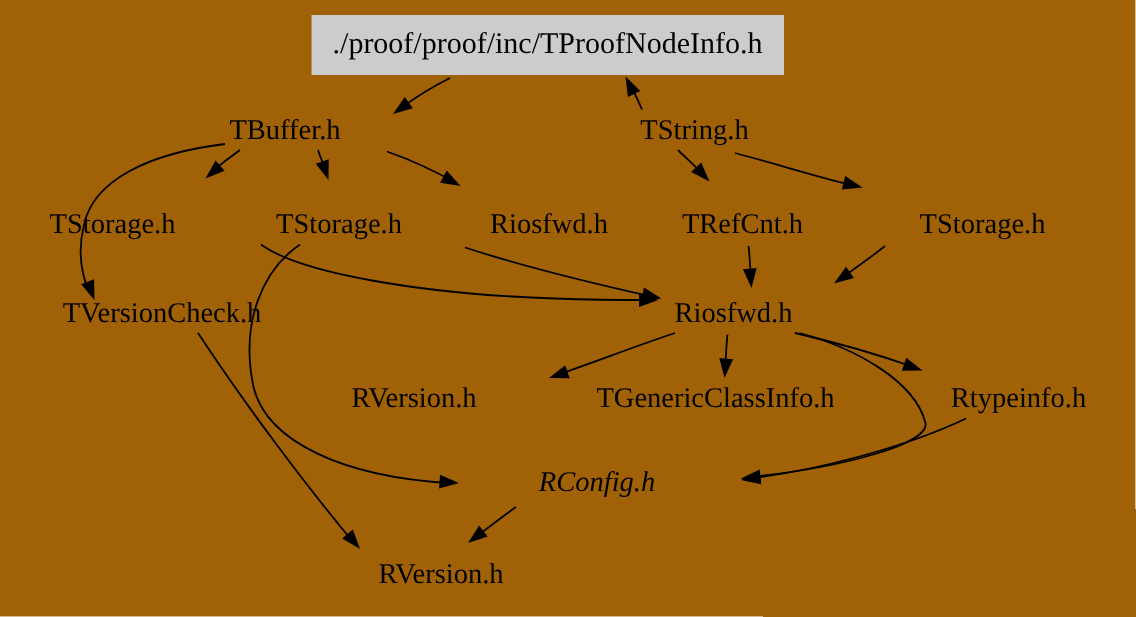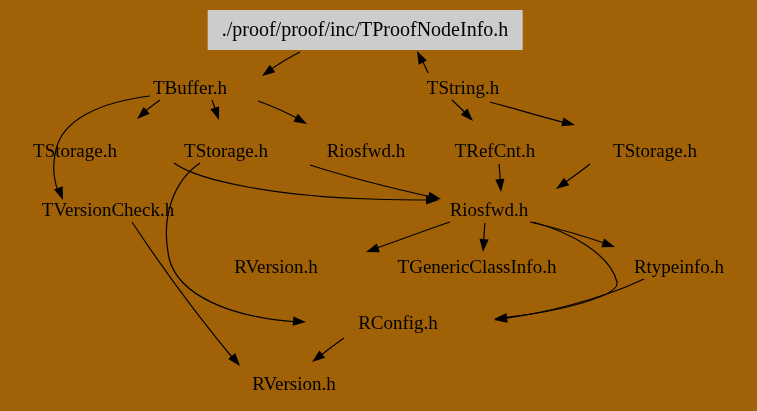--- a/index.html
+++ b/index.html
@@ -95,17 +95,17 @@
       <div class="node" style="left: 75px; top: 150px;">TStorage.h</div>
       <div class="node" style="left: 226px; top: 150px;">TStorage.h</div>
       <div class="node" style="left: 366px; top: 150px;">Riosfwd.h</div>
       <div class="node" style="left: 495px; top: 150px; text-align: center;">TRefCnt.h</div>
       <div class="node" style="left: 655px; top: 150px;">TStorage.h</div>
       <div class="node" style="left: 108px; top: 209px;">TVersionCheck.h</div>
       <div class="node" style="left: 489px; top: 209px;">Riosfwd.h</div>
       <div class="node" style="left: 276px; top: 266px;">RVersion.h</div>
       <div class="node" style="left: 477px; top: 266px;">TGenericClassInfo.h</div>
       <div class="node" style="left: 679px; top: 266px;">Rtypeinfo.h</div>
-      <div class="node" style="left: 398px; top: 322px;">RConfig.h</div>
+      <div class="node" style="left: 398px; top: 322px; font-style: italic;">RConfig.h</div>
       <div class="node" style="left: 272px; top: 383px; margin-left: 22px;">RVersion.h</div>
     </div>
 
 </div>
 
 </body></html>

